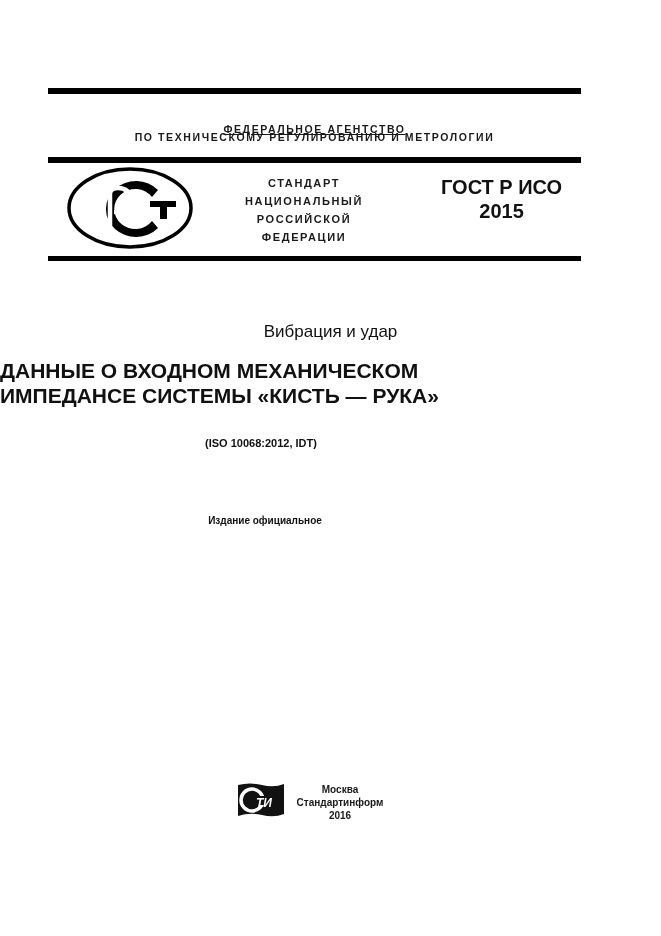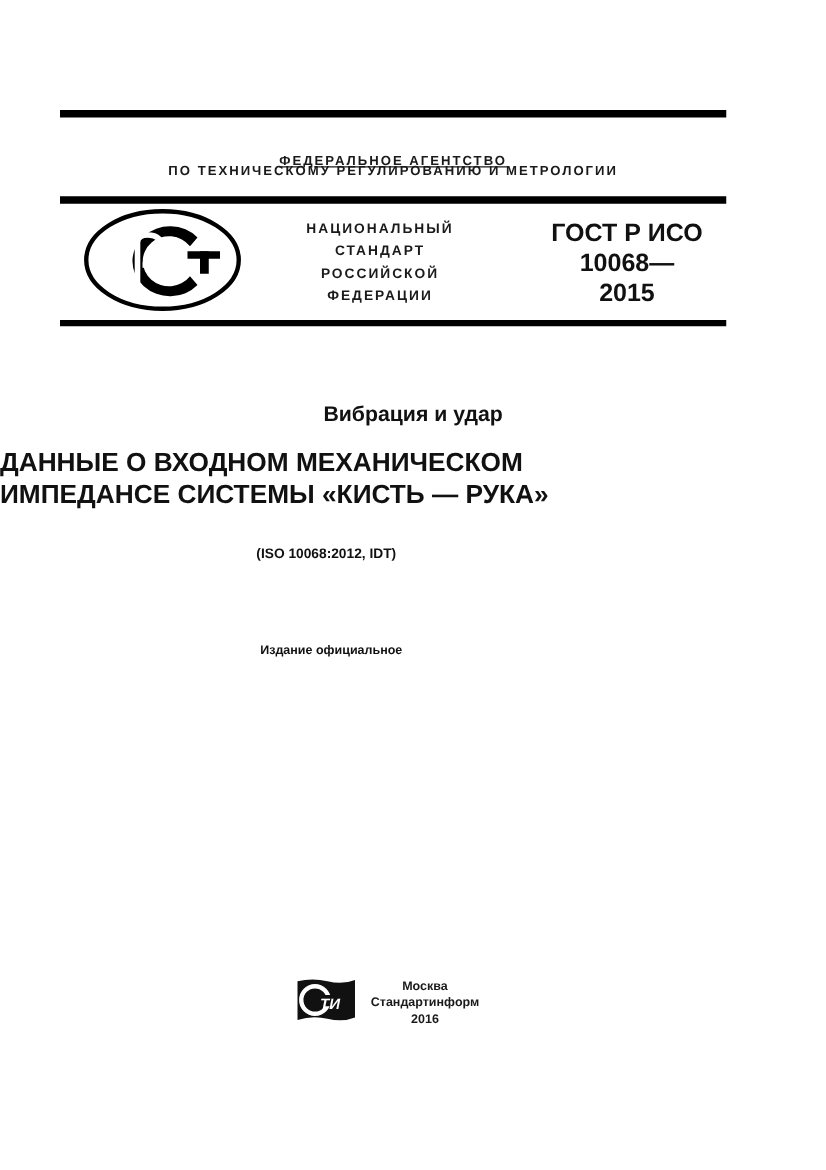--- a/index.html
+++ b/index.html
@@ -21,21 +21,21 @@
 
   .nat-std { position: absolute; left: 224px; top: 174px; width: 160px; text-align: center;
     font-weight: bold; font-size: 11px; letter-spacing: 1.6px; line-height: 18px; color: #1a1a1a; }
   .nat-std div { white-space: nowrap; }
 
   .gost-num { position: absolute; left: 441px; top: 175px; font-weight: bold;
     font-size: 20px; line-height: 24px; color: #111; }
   .gost-num div { white-space: nowrap; text-align: center; }
 
   .subtitle { position: absolute; left: 0; width: 661px; text-align: center; top: 322px;
-    font-weight: bold; font-size: 17px; color: #111; }
+    font-weight: normal; font-size: 17px; color: #111; }
   .title { position: absolute; left: 0; width: 661px; top: 358px;
     font-weight: bold; font-size: 21px; line-height: 25px; color: #111; }
   .title div { white-space: nowrap; }
   .iso { position: absolute; left: 0; width: 522px; text-align: center; top: 437px;
     font-weight: bold; font-size: 11px; color: #111; }
   .edition { position: absolute; left: 0; width: 530px; text-align: center; top: 515px;
     font-weight: bold; font-size: 10px; color: #111; }
 
   .logo-sti { position: absolute; left: 236px; top: 782px; width: 50px; height: 38px; }
   .publisher { position: absolute; left: 290px; top: 783px; width: 100px; text-align: center;
@@ -60,29 +60,28 @@
 
     <path d="M44 66 L44 28 Q44 22 52 22 Q64 22 64 34 Q64 46 52 46 L48 46" fill="none" stroke="#fff" stroke-width="4.5"></path>
     <path d="M44 66 L44 28 Q44 22 52 22 Q64 22 64 34 Q64 46 52 46 L48 46" fill="none" stroke="#000" stroke-width="0"></path>
 
     <rect x="84" y="35" width="26" height="6" fill="#000"></rect>
     <rect x="94" y="35" width="7" height="18" fill="#000"></rect>
   </svg>
 </div>
 
 <div class="nat-std">
+  <div>СТАНДАРТ</div>
   <div>НАЦИОНАЛЬНЫЙ</div>
-  <div>СТАНДАРТ</div>
   <div>РОССИЙСКОЙ</div>
   <div>ФЕДЕРАЦИИ</div>
 </div>
 
 <div class="gost-num">
   <div>ГОСТ Р ИСО</div>
-  <div>10068—</div>
   <div>2015</div>
 </div>
 
 <div class="rule r3"></div>
 
 <div class="subtitle">Вибрация и удар</div>
 
 <div class="title">
   <div>ДАННЫЕ О ВХОДНОМ МЕХАНИЧЕСКОМ</div>
   <div>ИМПЕДАНСЕ СИСТЕМЫ «КИСТЬ — РУКА»</div>

